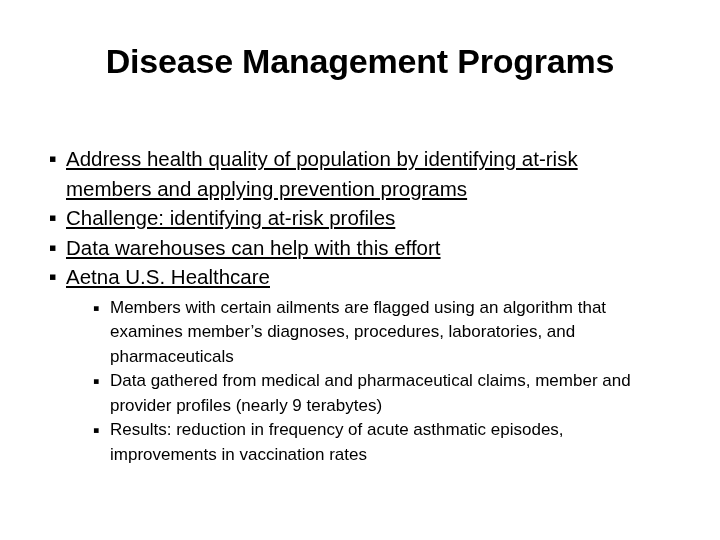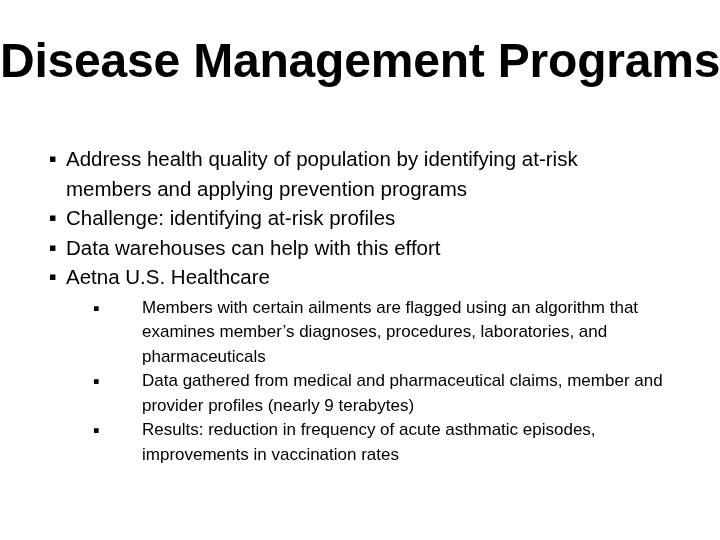--- a/index.html
+++ b/index.html
@@ -24,21 +24,21 @@
     box-sizing: border-box;
   }
 
   
   .slide-title {
     position: absolute;
     left: 0;
     top: 38px;
     width: 720px;
     text-align: center;
-    font-size: 48px;
+    font-size: 34px;
     font-weight: bold;
     line-height: 46px;
     letter-spacing: -0.2px;
     color: #000000;
     white-space: nowrap;
   }
 
   
   .body-block {
     position: absolute;
@@ -62,20 +62,21 @@
     font-size: 11px;
     line-height: 29.5px;
     text-align: left;
     padding-left: 5px;
     box-sizing: border-box;
     color: #000000;
   }
   .l1-item .text {
     flex: 1 1 auto;
     max-width: 590px;
+    text-decoration: underline;
   }
 
   
   .sub-list {
     margin-top: 4px;
     margin-left: 46px;
   }
 
   
   .l2-item {
@@ -92,21 +93,20 @@
     font-size: 9.5px;
     line-height: 24.5px;
     text-align: left;
     padding-left: 3px;
     box-sizing: border-box;
     color: #000000;
   }
   .l2-item .text {
     flex: 1 1 auto;
     max-width: 560px;
-    margin-left: 32px;
   }
 </style>
 </head>
 <body>
 
 <div class="slide">
 
   <div class="slide-title">Disease Management Programs</div>
 
   <div class="body-block">

